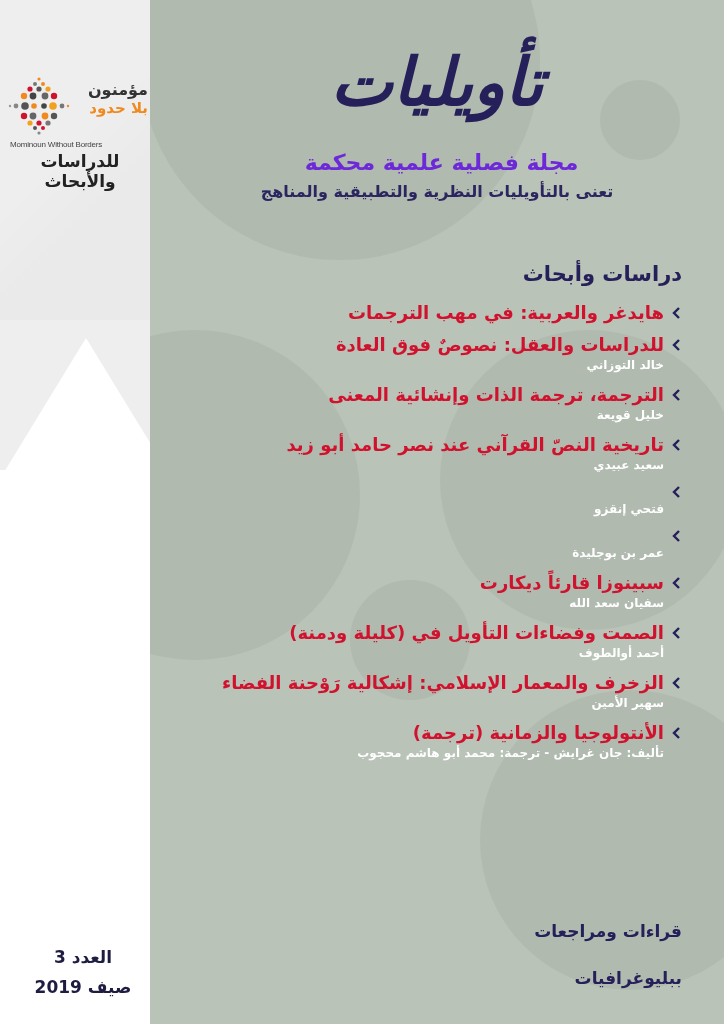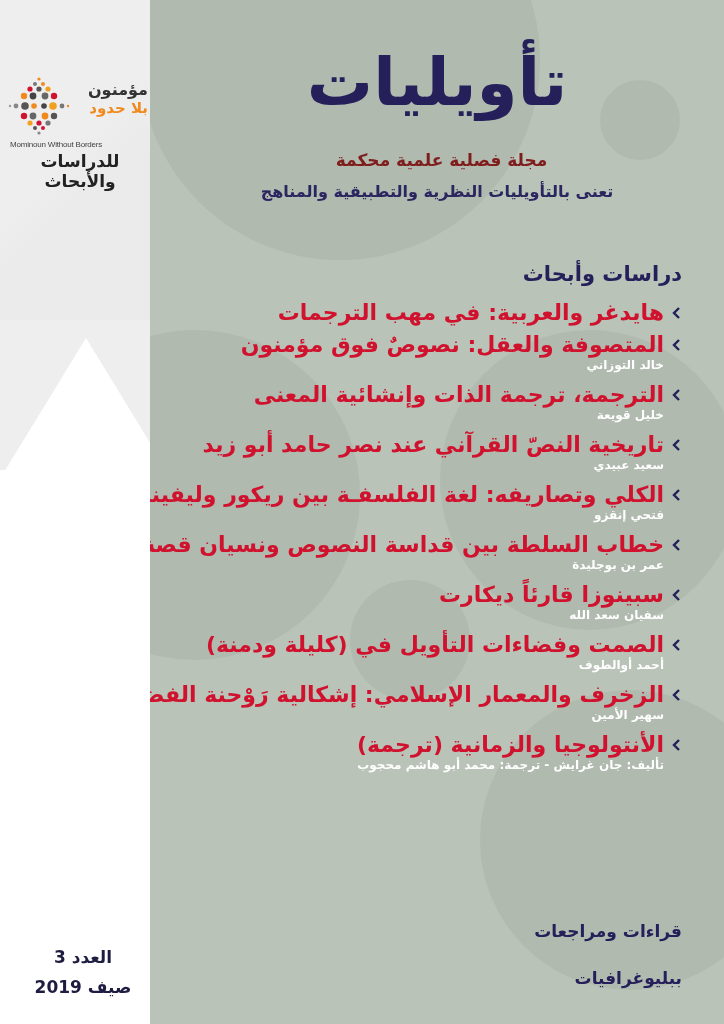--- a/index.html
+++ b/index.html
@@ -51,48 +51,48 @@
   }
 
   .cover {
     position: absolute; left: 150px; top: 0; width: 574px; height: 1024px;
     background: #b9c3b7; overflow: hidden;
   }
   .bg-shape { position: absolute; background: rgba(140,150,140,0.18); border-radius: 50%; }
 
   .masthead {
     position: absolute; left: 0; top: 28px; width: 574px; height: 110px;
-    display: flex; justify-content: center; align-items: center;
+    display: flex; justify-content: center; align-items: center; font-style: italic;
   }
   .masthead-title {
     font-size: 66px; font-weight: bold; color: #25205a; direction: rtl;
     letter-spacing: 2px; line-height: 1;
   }
   .subtitle-1 {
     position: absolute; left: 0; top: 150px; width: 574px; text-align: center;
-    font-size: 17px; font-weight: bold; color: #7f1d1d; direction: rtl; padding-left: 9px;
+    font-size: 22px; font-weight: bold; color: #6d28d9; direction: rtl; padding-left: 9px;
   }
   .subtitle-2 {
     position: absolute; left: 0; top: 182px; width: 574px; text-align: center;
     font-size: 16px; font-weight: bold; color: #2b2660; direction: rtl;
   }
 
   .section-heading {
     position: absolute; right: 42px; top: 262px;
     font-size: 21px; font-weight: bold; color: #25205a; direction: rtl;
   }
 
   .articles { position: absolute; right: 42px; top: 302px; width: 540px; direction: rtl; }
   .article { margin-bottom: 10px; }
   .article-row { display: flex; align-items: center; direction: rtl; }
   .chev {
     width: 12px; height: 16px; display: inline-block; margin-left: 6px; flex: 0 0 12px;
   }
   .article-title {
-    font-size: 22px; font-weight: bold; color: #d0122e; white-space: nowrap; line-height: 22px;
+    font-size: 18px; font-weight: bold; color: #d0122e; white-space: nowrap; line-height: 22px;
   }
   .article-author {
     font-size: 12px; font-weight: bold; color: #ffffff; margin-right: 18px; line-height: 18px;
     white-space: nowrap;
   }
 
   .footer-links { position: absolute; right: 42px; top: 920px; direction: rtl; text-align: right; }
   .footer-link {
     font-size: 17px; font-weight: bold; color: #25205a; line-height: 22px; display: block;
   }
@@ -178,21 +178,21 @@
             <path d="M9 3 L4 8 L9 13" stroke="#25205a" stroke-width="2.4" fill="none"></path>
           </svg>
         <span class="article-title">هايدغر والعربية: في مهب الترجمات</span>
       </div>
     </div>
     <div class="article">
       <div class="article-row">
         <svg class="chev" viewBox="0 0 12 16">
             <path d="M9 3 L4 8 L9 13" stroke="#25205a" stroke-width="2.4" fill="none"></path>
           </svg>
-        <span class="article-title">المتصوفة والعقل: نصوصٌ فوق مؤمنون</span>
+        <span class="article-title">للدراسات والعقل: نصوصٌ فوق العادة</span>
       </div>
       <div class="article-author">خالد التوزاني</div>
     </div>
     <div class="article">
       <div class="article-row">
         <svg class="chev" viewBox="0 0 12 16">
             <path d="M9 3 L4 8 L9 13" stroke="#25205a" stroke-width="2.4" fill="none"></path>
           </svg>
         <span class="article-title">الترجمة، ترجمة الذات وإنشائية المعنى</span>
       </div>
@@ -205,30 +205,28 @@
           </svg>
         <span class="article-title">تاريخية النصّ القرآني عند نصر حامد أبو زيد</span>
       </div>
       <div class="article-author">سعيد عبيدي</div>
     </div>
     <div class="article">
       <div class="article-row">
         <svg class="chev" viewBox="0 0 12 16">
             <path d="M9 3 L4 8 L9 13" stroke="#25205a" stroke-width="2.4" fill="none"></path>
           </svg>
-        <span class="article-title">الكلي وتصاريفه: لغة الفلسفـة بين ريكور وليفيناس</span>
       </div>
       <div class="article-author">فتحي إنقزو</div>
     </div>
     <div class="article">
       <div class="article-row">
         <svg class="chev" viewBox="0 0 12 16">
             <path d="M9 3 L4 8 L9 13" stroke="#25205a" stroke-width="2.4" fill="none"></path>
           </svg>
-        <span class="article-title">خطاب السلطة بين قداسة النصوص ونسيان قصة التأسيس</span>
       </div>
       <div class="article-author">عمر بن بوجليدة</div>
     </div>
     <div class="article">
       <div class="article-row">
         <svg class="chev" viewBox="0 0 12 16">
             <path d="M9 3 L4 8 L9 13" stroke="#25205a" stroke-width="2.4" fill="none"></path>
           </svg>
         <span class="article-title">سبينوزا قارئاً ديكارت</span>
       </div>

